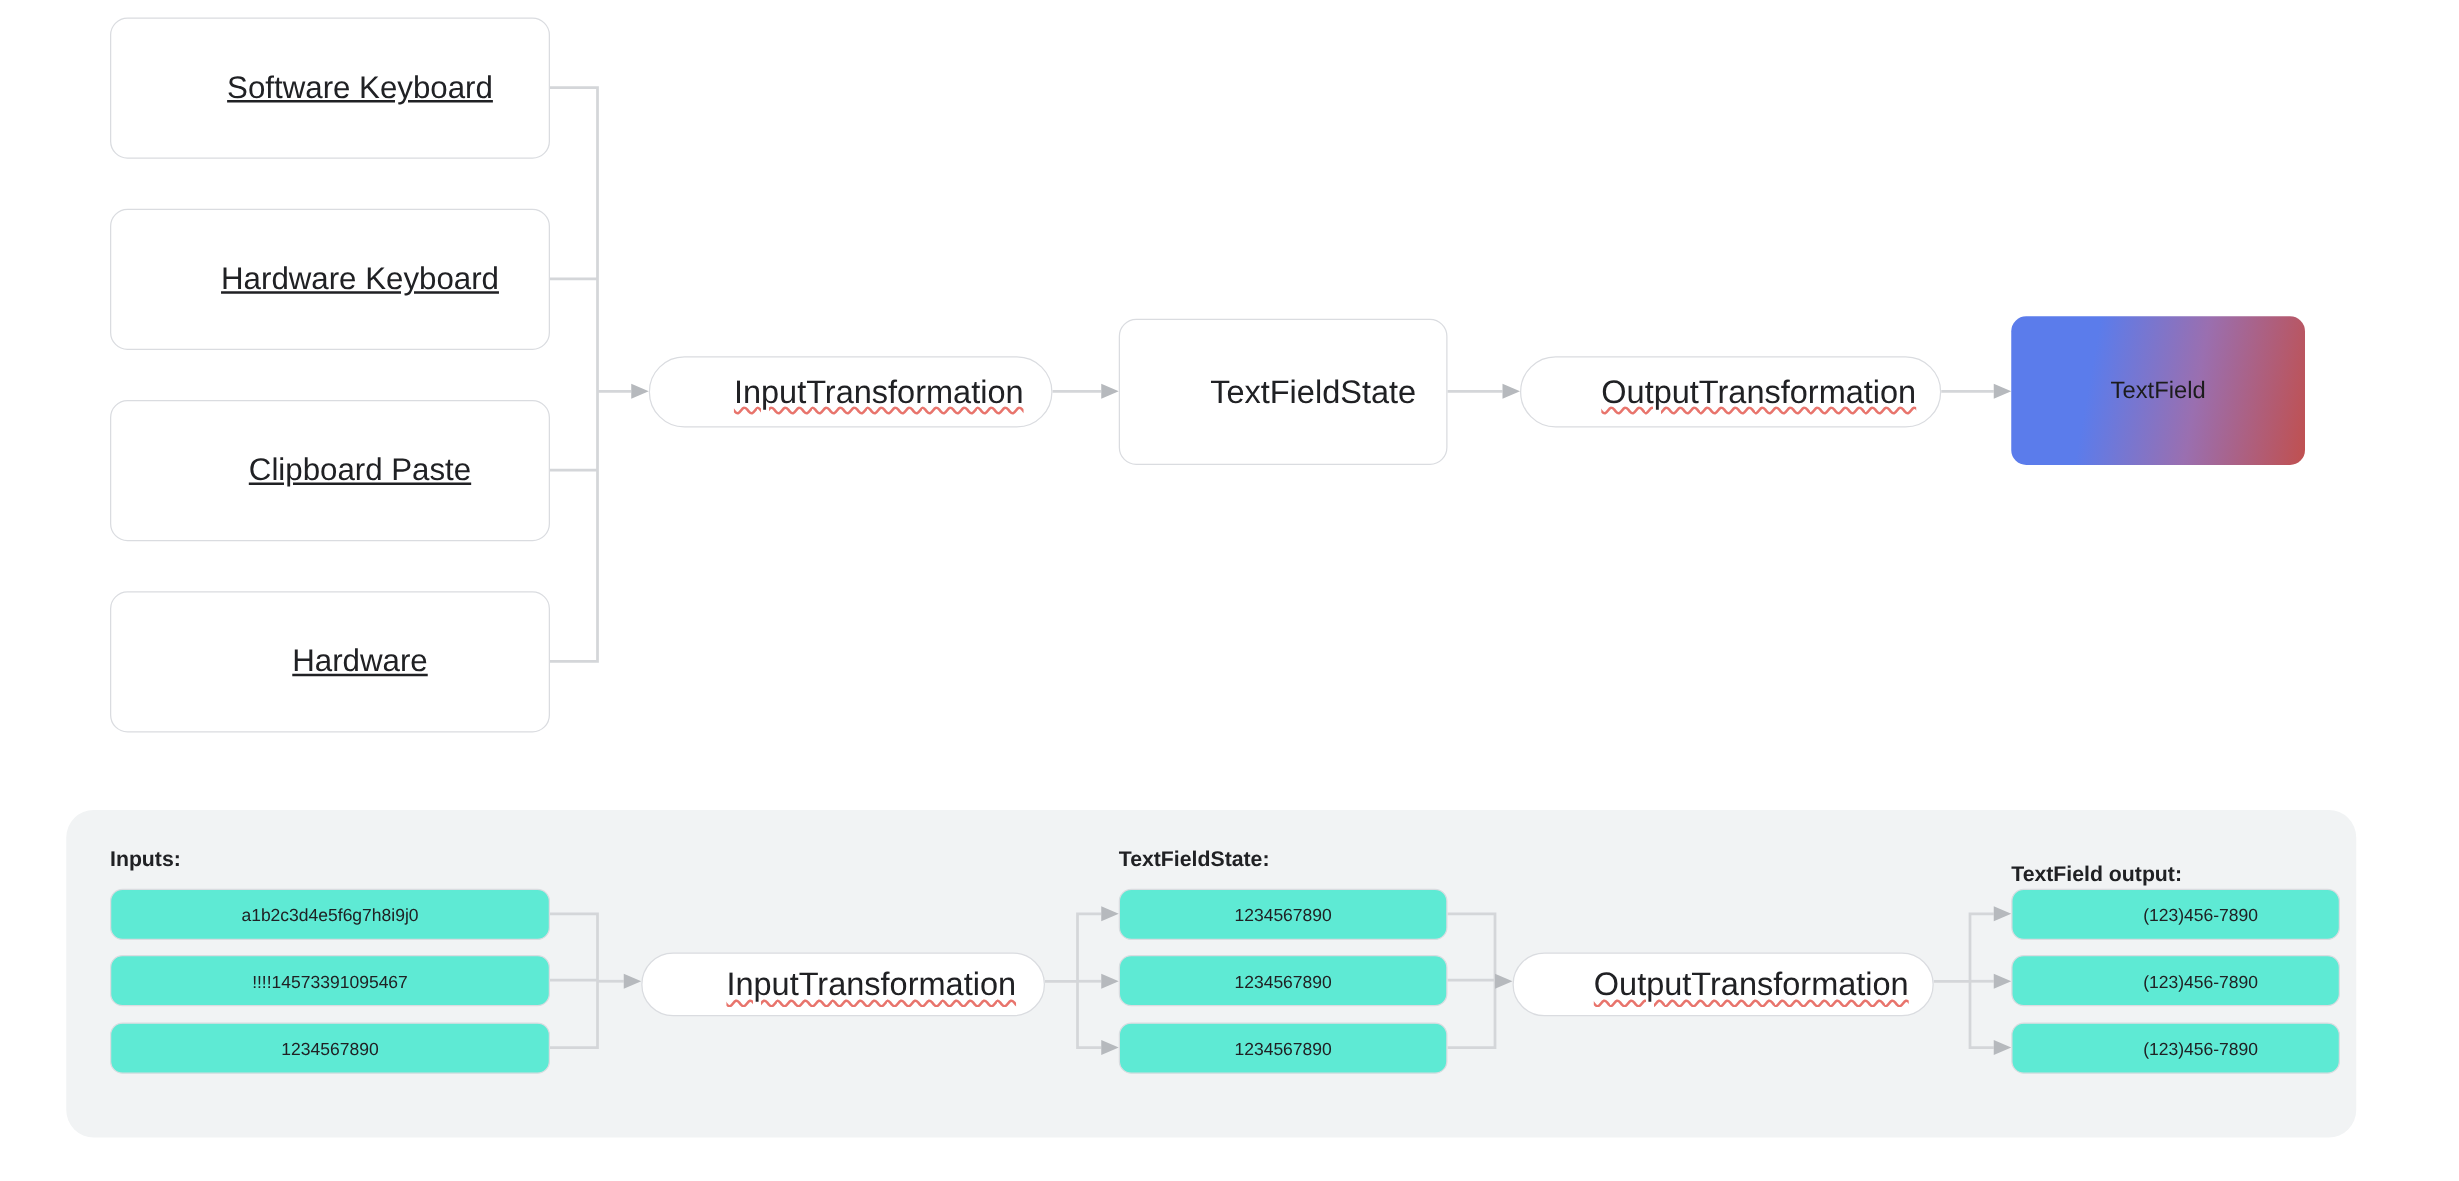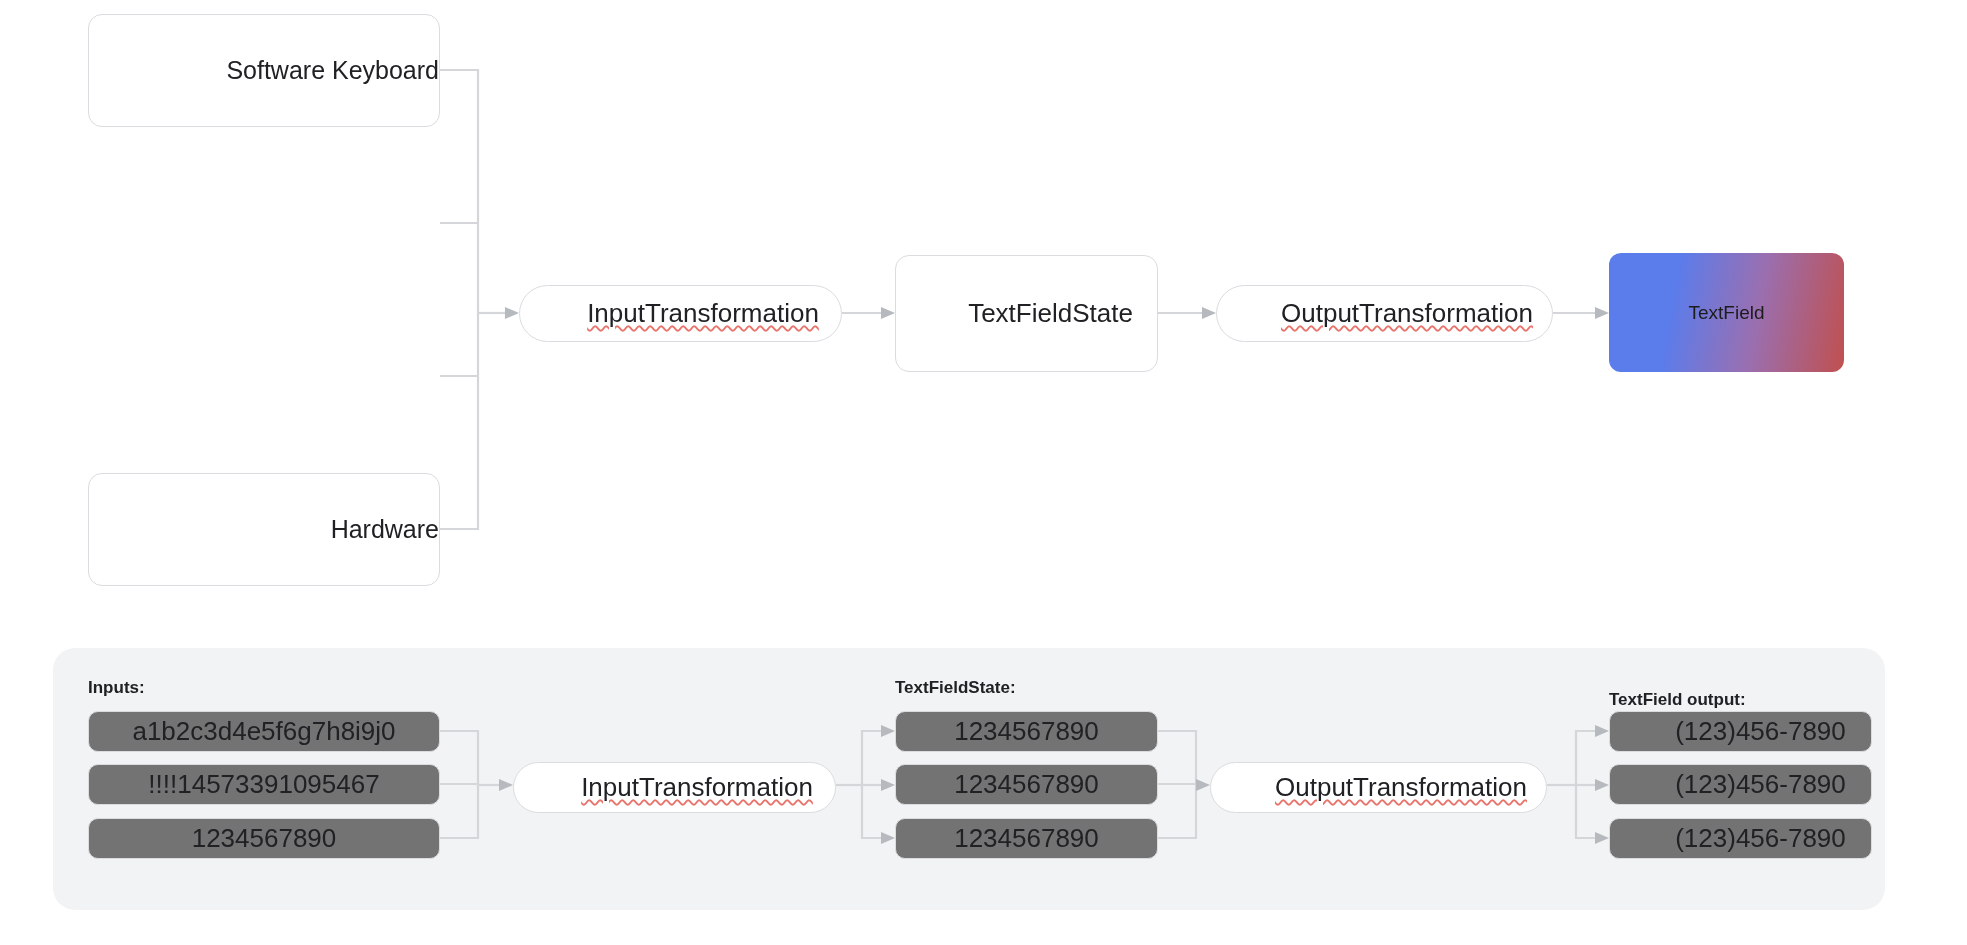--- a/index.html
+++ b/index.html
@@ -20,21 +20,21 @@
   .box {
     position: absolute;
     background: #ffffff;
     border: 1.5px solid #dadce0;
     border-radius: 14px;
     display: flex;
     align-items: center;
     color: #202124;
     padding-left: 48px;
   }
-  .box.left-text { justify-content: flex-end; }
+  .box.left-text { justify-content: center; text-decoration: underline; }
   .box.center-text { justify-content: center; }
 
   .pill {
     position: absolute;
     background: #ffffff;
     border: 1.5px solid #dadce0;
     border-radius: 999px;
     display: flex;
     align-items: center;
     justify-content: center;
@@ -94,25 +94,25 @@
   }
   .col-title {
     position: absolute;
     font-size: 17px;
     font-weight: bold;
     color: #202124;
     white-space: nowrap;
   }
   .val-box {
     position: absolute;
-    background: #737373;
+    background: #5eead4;
     border: 1.5px solid #dadce0;
     border-radius: 10px;
     display: flex; align-items: center; justify-content: center;
-    font-size: 26px;
+    font-size: 14px;
     color: #202124;
     height: 41px;
   }
   .col-inputs .val-box { left: 88px; width: 352px; }
   .col-state  .val-box { left: 895px; width: 263px; }
   .col-out    .val-box { left: 1609px; width: 263px; padding-left: 40px; }
 
   .r0 { top: 711px; }
   .r1 { top: 764px; }
   .r2 { top: 818px; }
@@ -158,20 +158,26 @@
 
     <path class="wire" d="M1158,313 H1202"></path>
     <polygon class="wirehead" points="1202,307 1216,313 1202,319"></polygon>
 
     <path class="wire" d="M1553,313 H1595"></path>
     <polygon class="wirehead" points="1595,307 1609,313 1595,319"></polygon>
   </svg>
 
   <div class="box left-text src-box" id="src0">
     <span>Software Keyboard</span>
+  </div>
+  <div class="box left-text src-box" id="src1">
+    <span>Hardware Keyboard</span>
+  </div>
+  <div class="box left-text src-box" id="src2">
+    <span>Clipboard Paste</span>
   </div>
   <div class="box left-text src-box" id="src3">
     <span>Hardware</span>
   </div>
 
   <div class="pill" id="input-pill-top">
     <span class="spell">InputTransformation</span>
   </div>
 
   <div class="box center-text" id="state-box-top">

